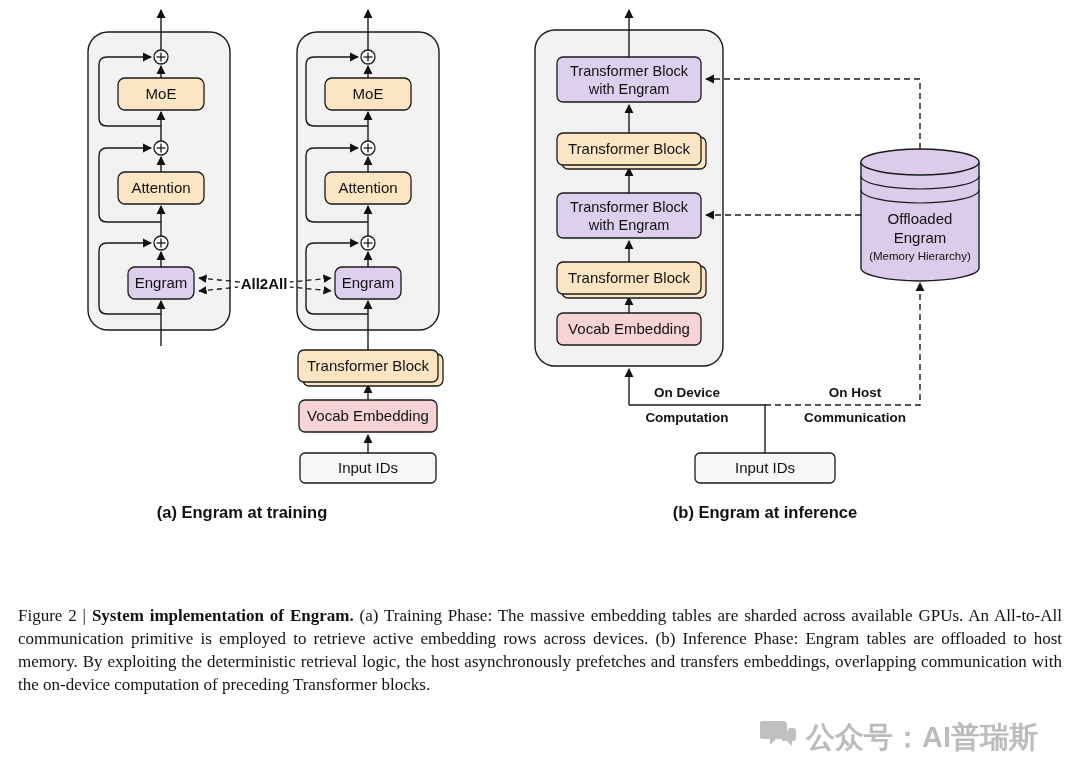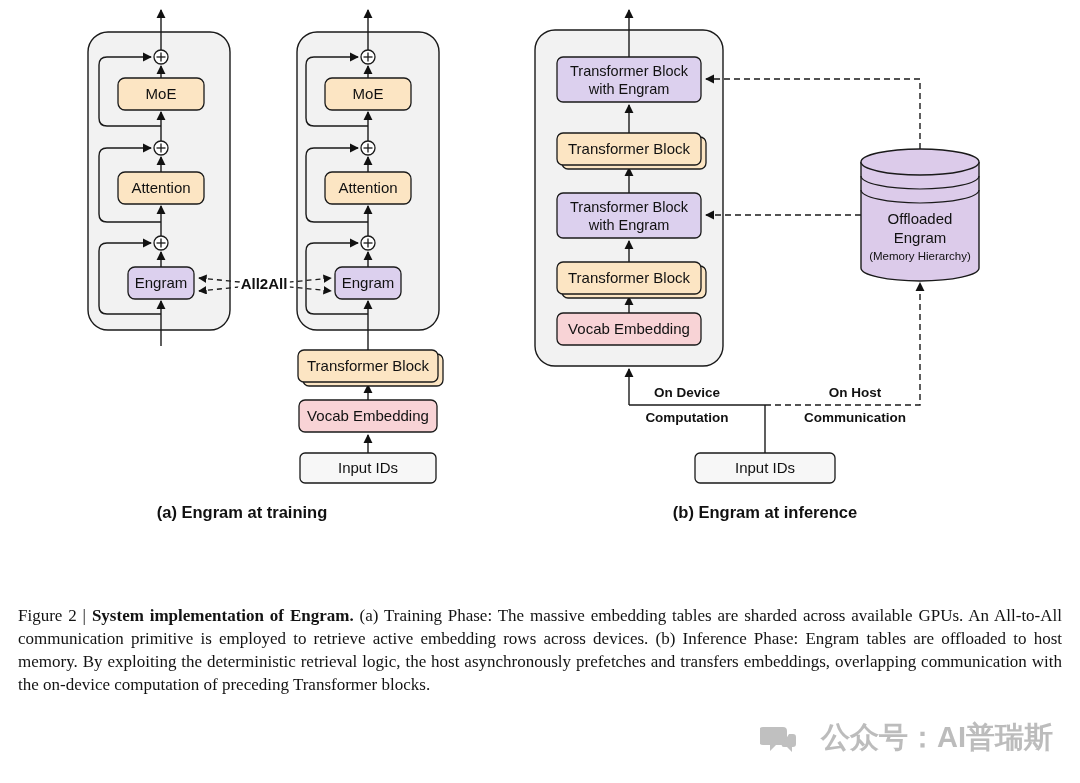--- a/index.html
+++ b/index.html
@@ -10,21 +10,21 @@
   .lbl{font-size:15px;}
   .lbl2{font-size:14.5px;}
   .cap{font-size:16.5px;font-weight:bold;}
   .mini-b{font-size:13.5px;font-weight:bold;}
   .all2all{font-size:15px;font-weight:bold;paint-order:stroke;stroke:#ffffff;stroke-width:7px;}
   .tiny{font-size:11.5px;}
   .figure-caption{position:absolute;left:18px;top:588px;width:1044px;
         font-family:"Liberation Serif",serif;font-size:17px;line-height:1.345;
         color:#131313;text-align:justify;}
   .figure-caption b{font-weight:bold;}
-  .wm-wechat{position:absolute;left:760px;top:718px;display:flex;align-items:flex-end;gap:23px;
+  .wm-wechat{position:absolute;left:760px;top:718px;display:flex;align-items:flex-start;gap:8px;
         color:#a6a6a6;opacity:0.74;font-size:29px;font-weight:bold;z-index:5;white-space:nowrap;}
   .wm-sohu{position:absolute;left:876px;top:748px;color:#000;font-size:23px;font-weight:600;
         z-index:6;white-space:nowrap;}
 </style>
 </head>
 <body>
 
 <div class="page">
 
 <svg class="diagram" width="1080" height="545" viewBox="0 0 1080 545">

